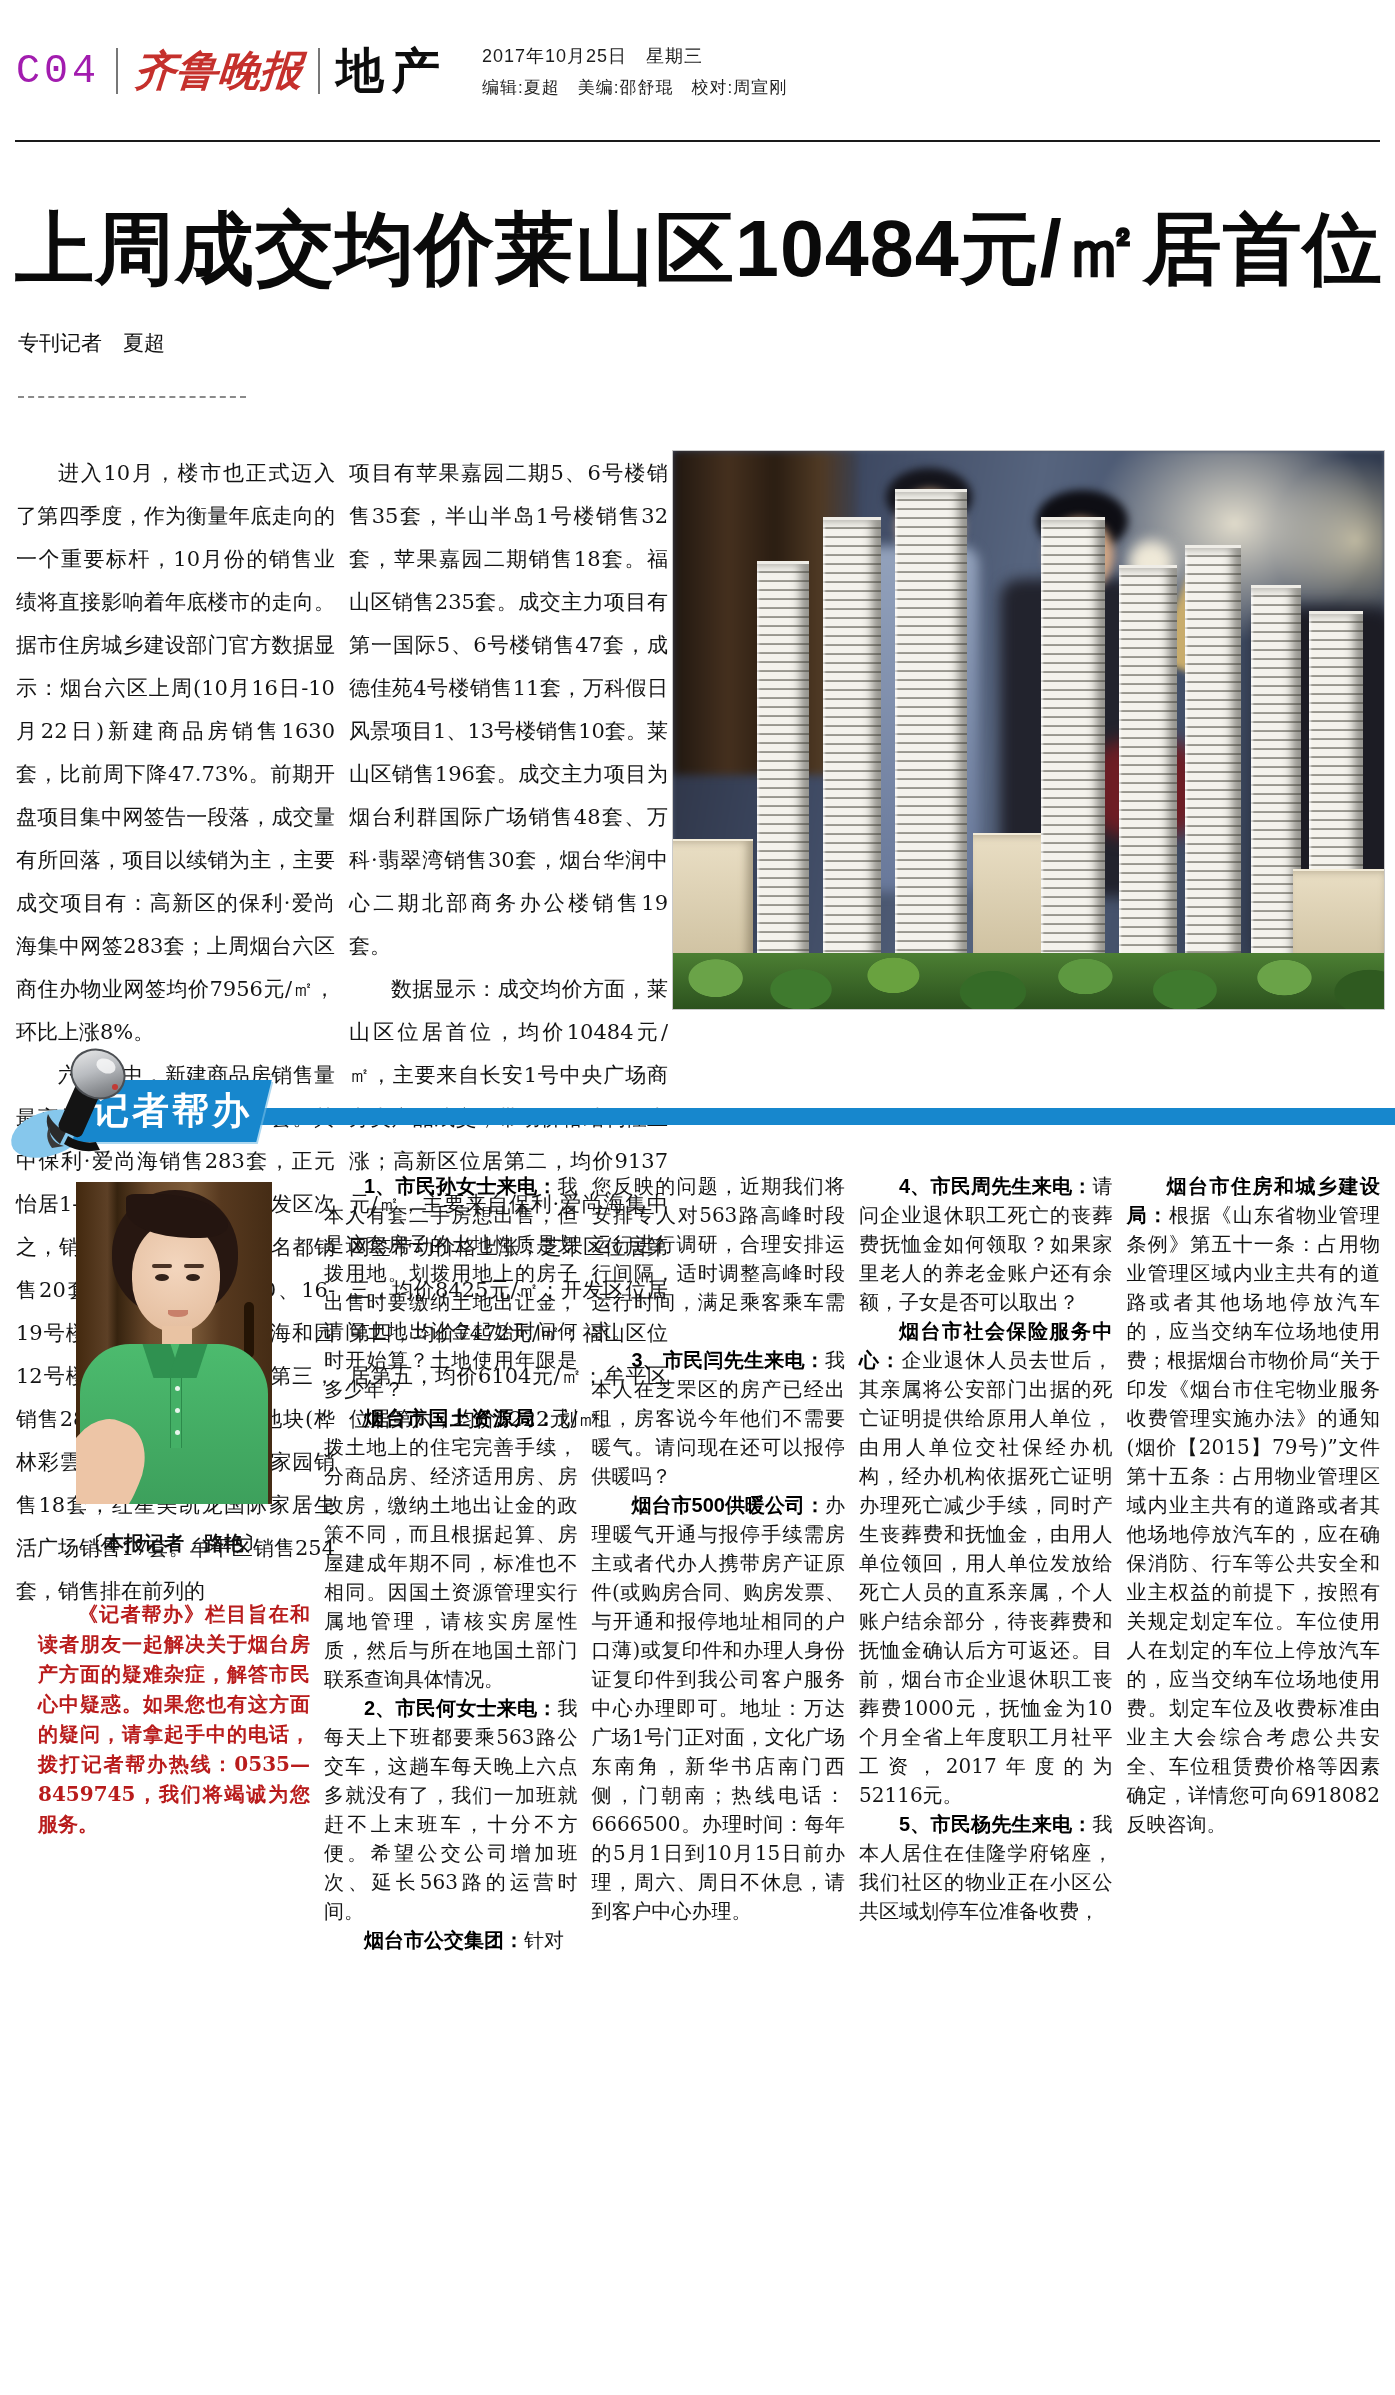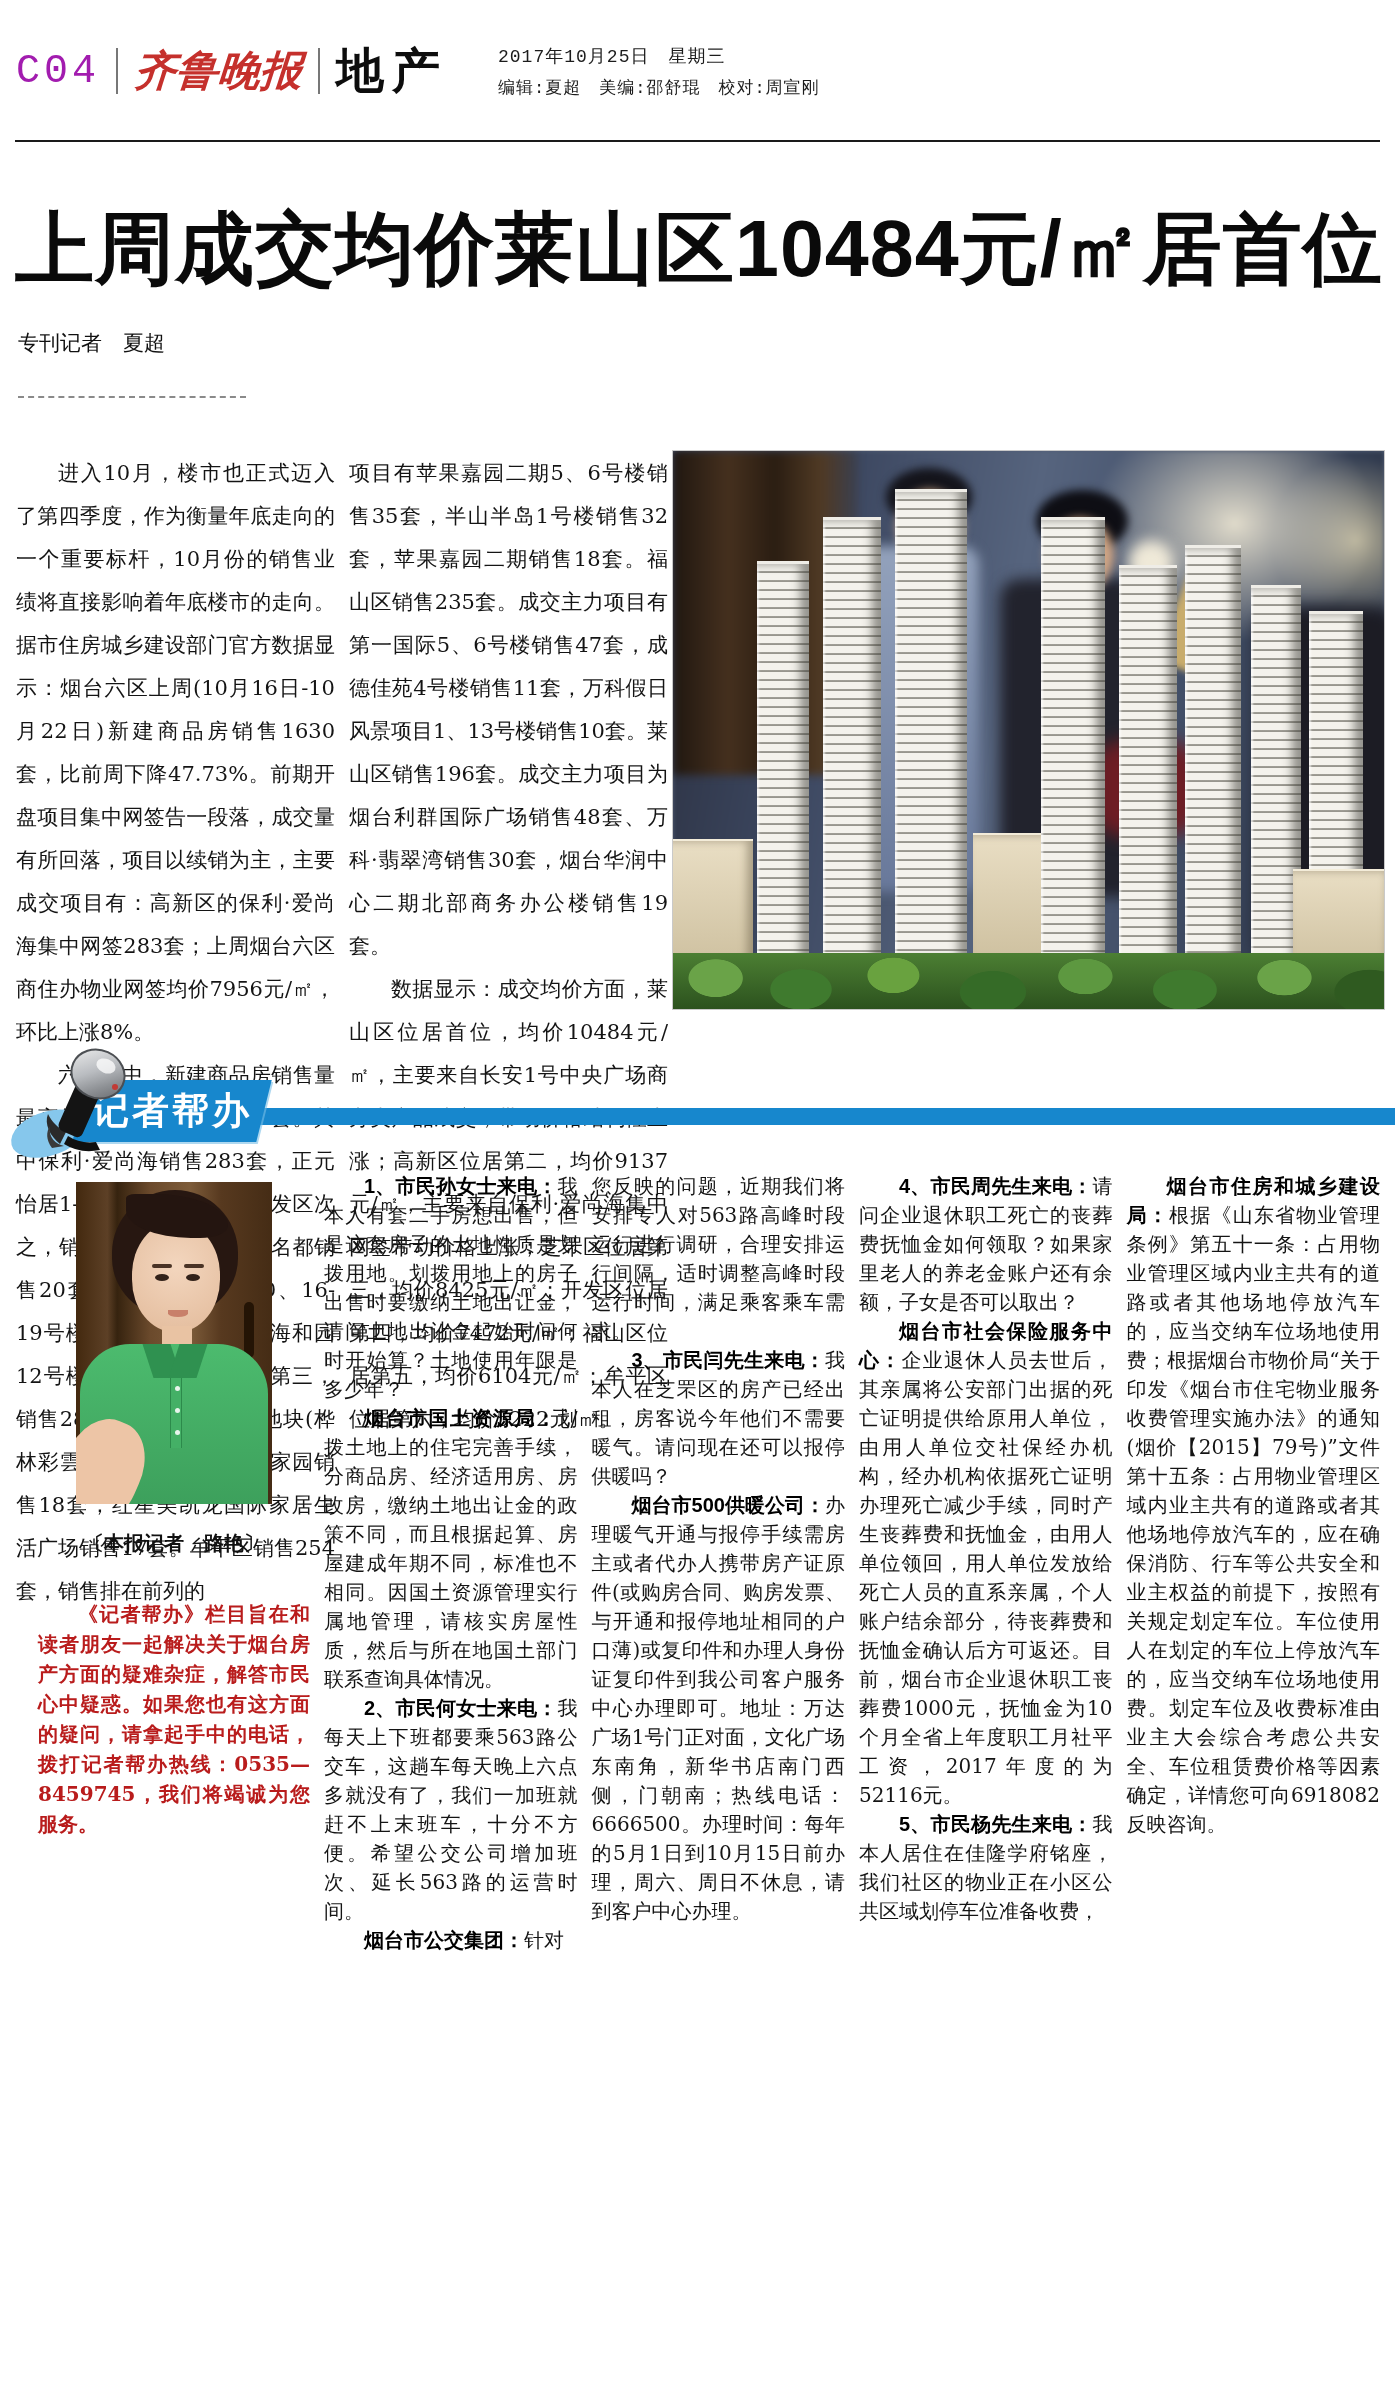--- a/index.html
+++ b/index.html
@@ -13,21 +13,21 @@
   
   .masthead { position:absolute; left:16px; top:16px; right:15px; height:110px;
     display:flex; align-items:center; }
   .page-no { font-family:Liberation Mono, monospace; font-size:40px; font-weight:400;
     color:#a21caf; letter-spacing:4px; }
   .m-sep { width:2px; height:46px; background:#777; margin:0 16px; }
   .paper-name { font-size:42px; font-weight:bold; color:#c5302c;
     font-family:"DejaVu Serif",serif; font-style:italic; transform:skewX(-4deg); }
   .section-name { font-size:48px; font-weight:900; color:#0d0d0d;
     font-family:"Liberation Sans",sans-serif; letter-spacing:8px; }
-  .m-right { margin-left:50px; font-family:Liberation Mono, monospace; }
+  .m-right { margin-left:34px; font-family:Liberation Sans, sans-serif; }
   .m-date { font-size:18px; color:#1c1c1c; margin-bottom:8px; letter-spacing:1px;}
   .m-staff { font-size:17px; color:#1c1c1c; letter-spacing:1px;}
   .head-rule { position:absolute; left:15px; right:15px; top:140px; border-top:2px solid #1a1a1a; }
 
   
   .headline { position:absolute; left:15px; right:15px; top:204px;
     font-family:"Liberation Sans",sans-serif; font-weight:900; color:#0a0a0a;
     font-size:79px; line-height:1.15; white-space:nowrap;
     text-align:justify; text-align-last:justify; letter-spacing:1px; }
   .byline { position:absolute; left:18px; top:329px; font-size:21px; color:#111;

